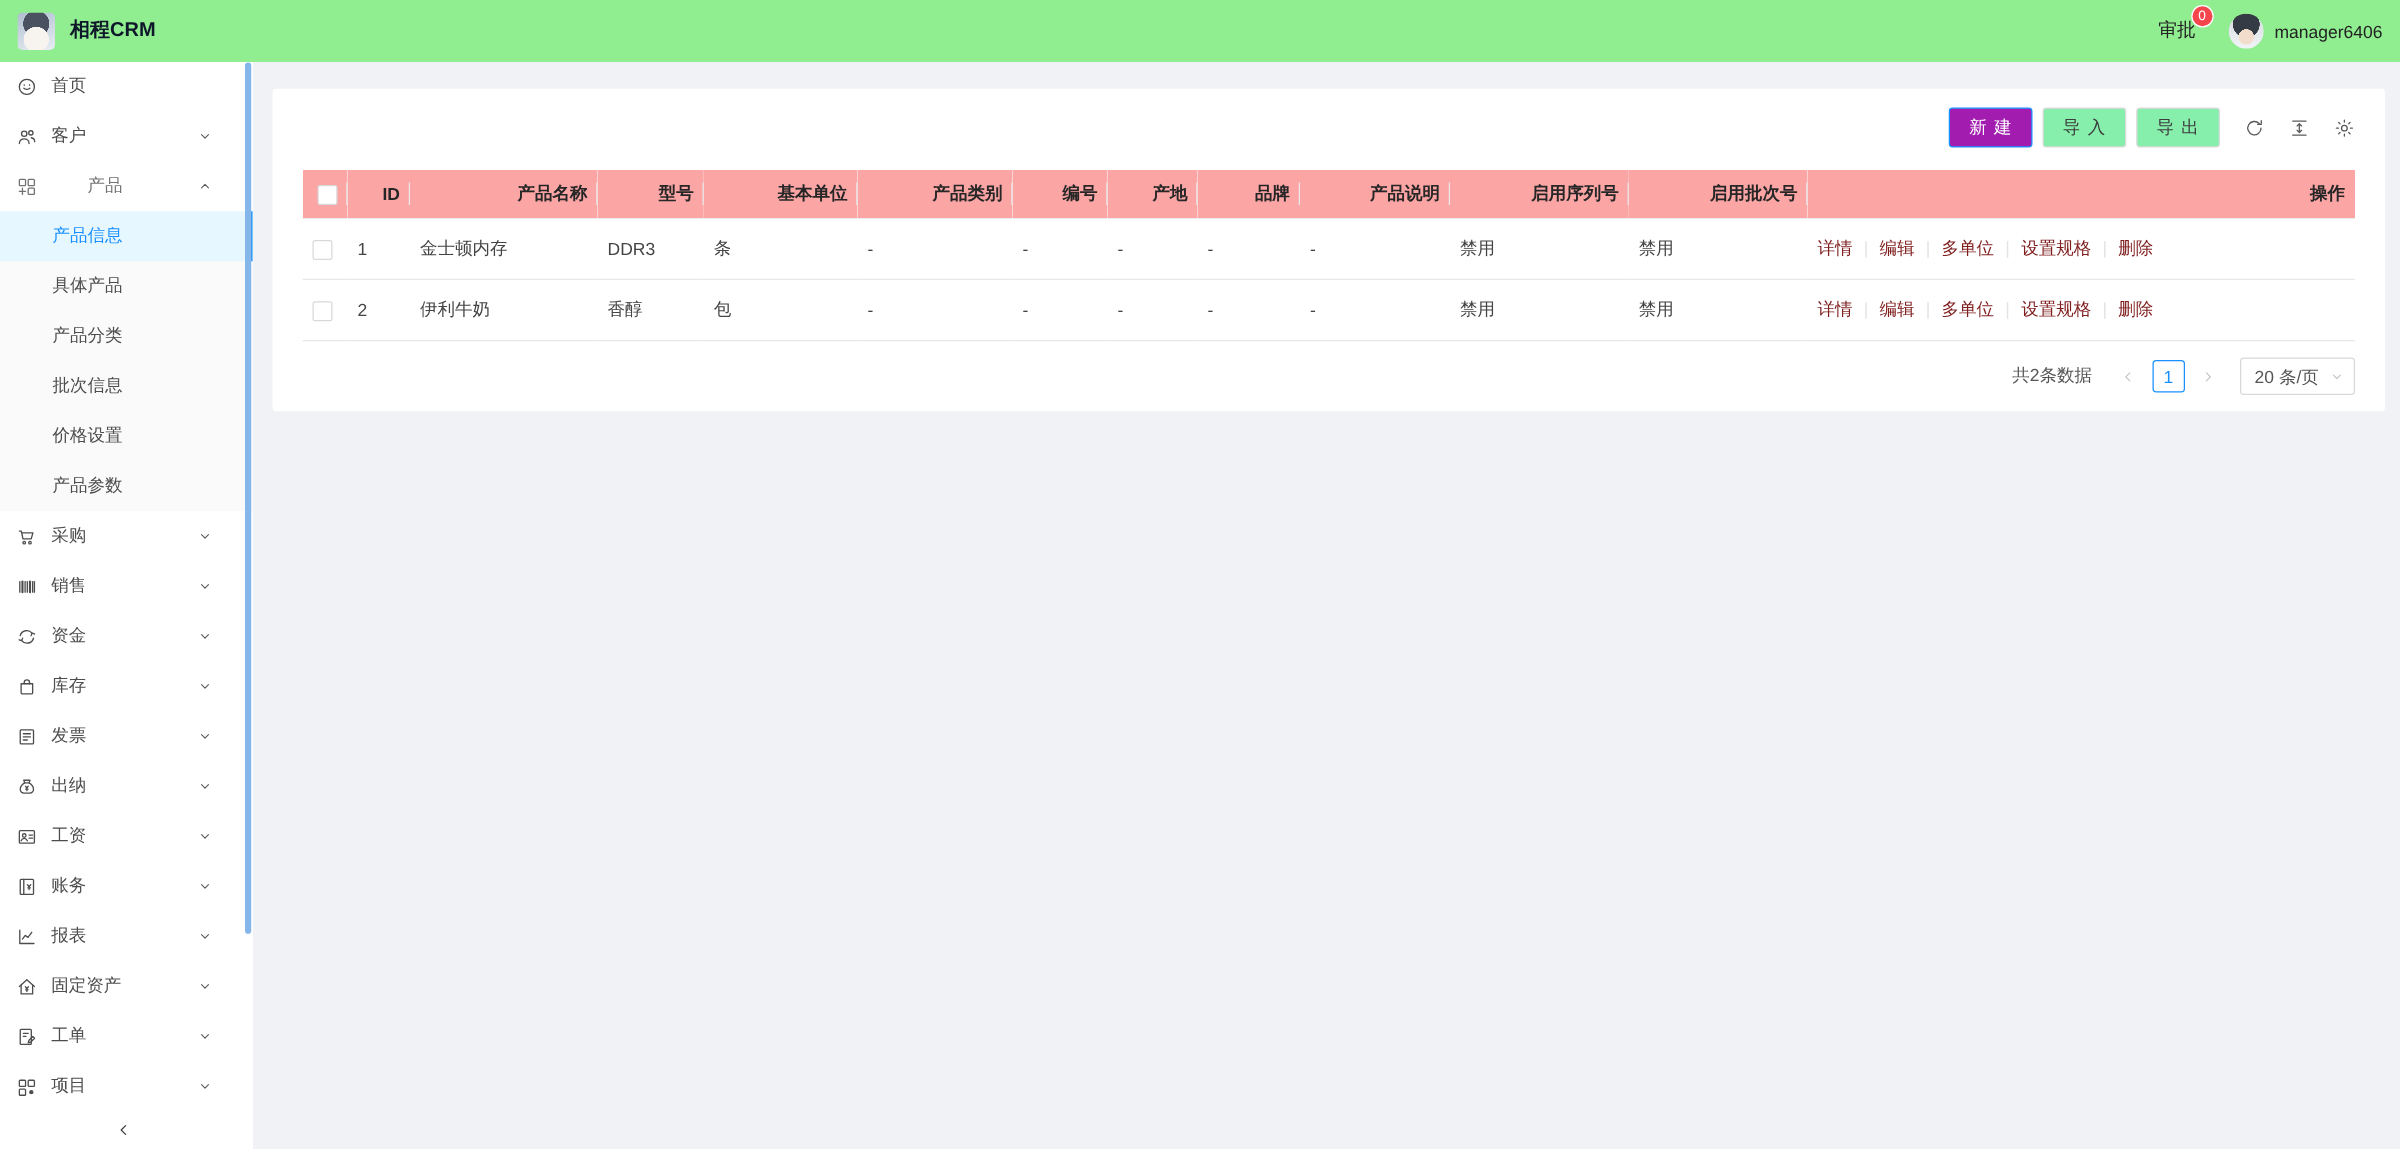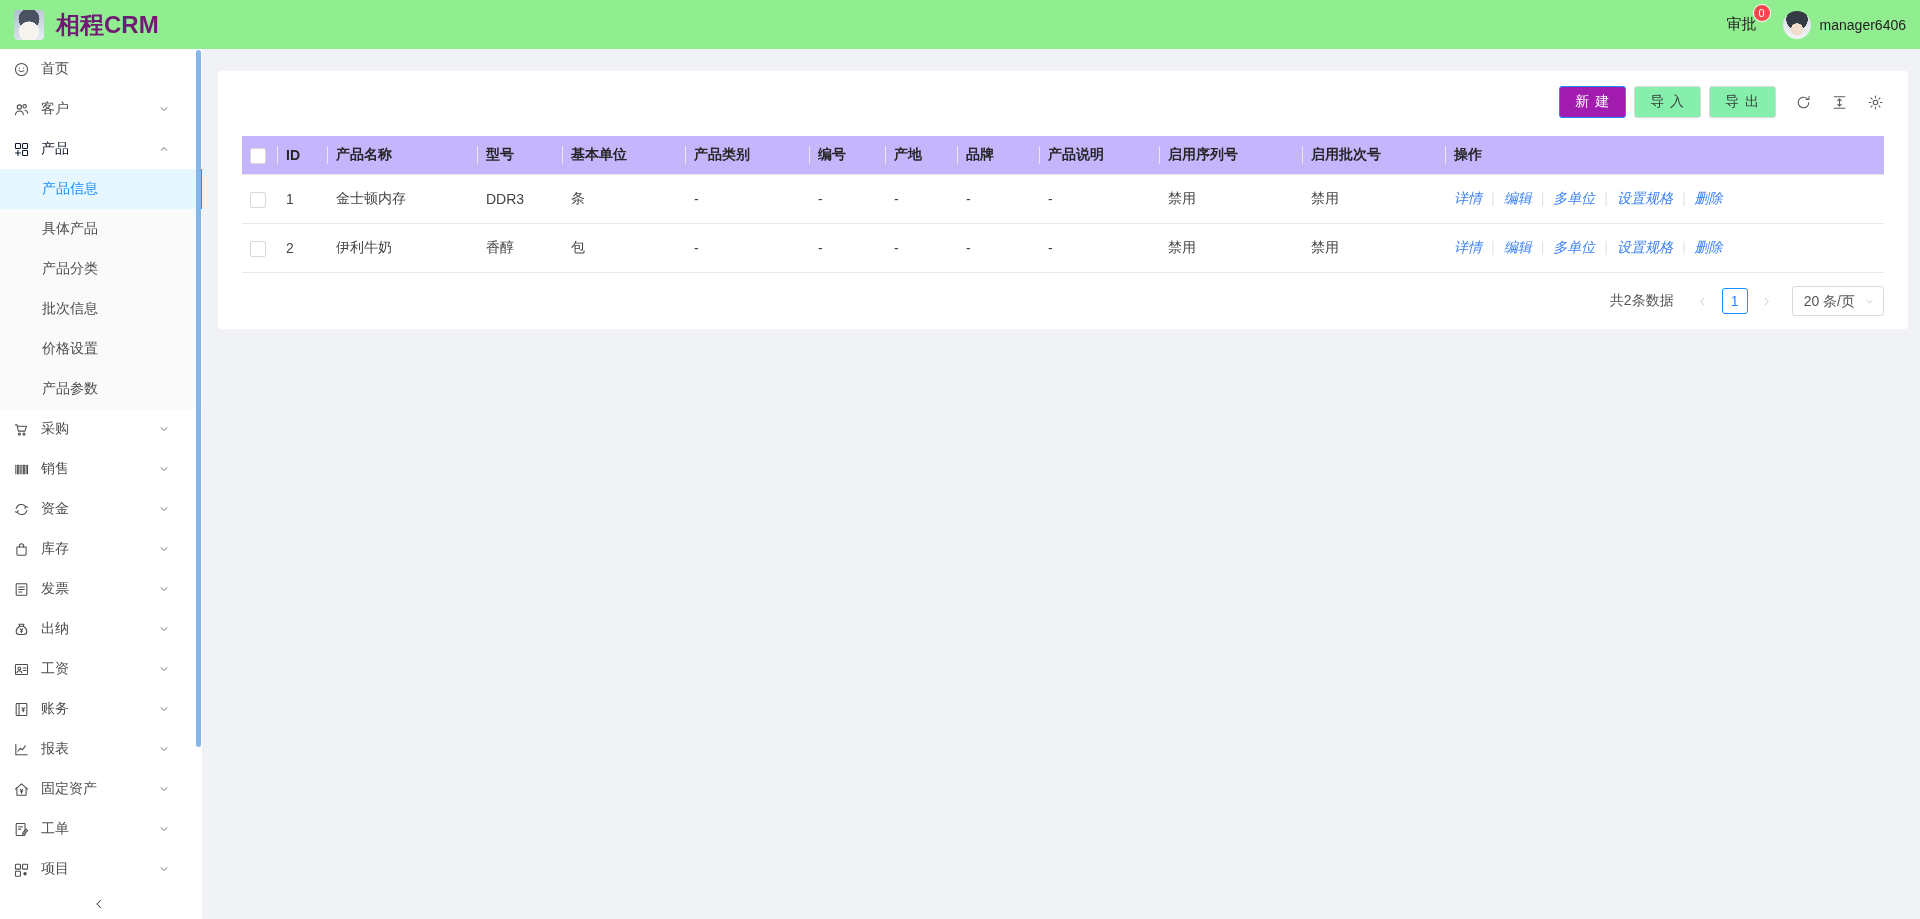--- a/index.html
+++ b/index.html
@@ -9,37 +9,37 @@
   .ic { width:17px; height:17px; stroke:currentColor; fill:none; stroke-width:1.5; stroke-linecap:round; stroke-linejoin:round; }
   .arr { width:12px; height:12px; stroke:currentColor; fill:none; stroke-width:1.8; stroke-linecap:round; stroke-linejoin:round; }
 
   
   .topbar { position:fixed; top:0; left:0; right:0; height:49px; background:#90ee90; display:flex; align-items:center; justify-content:space-between; padding:0 14px; z-index:20; }
   .brand { display:flex; align-items:center; }
   .logo { width:30px; height:30px; border-radius:4px;
           background: radial-gradient(circle at 50% 72%, #f7f3ee 0 38%, transparent 39%),
                       radial-gradient(circle at 50% 30%, #4a5160 0 40%, transparent 41%),
                       linear-gradient(160deg,#aebfd0,#e9eef3); }
-  .app-title { margin-left:12px; font-size:24px; font-weight:bold; color:#701a75; }
+  .app-title { margin-left:12px; font-size:16px; font-weight:bold; color:#0f172a; }
   .top-right { display:flex; align-items:center; }
   .approval { position:relative; font-size:15px; color:#222; cursor:pointer; margin-right:26px; }
   .badge { position:absolute; top:-11px; right:-14px; min-width:18px; height:18px; line-height:16px; text-align:center;
            background:#f5454d; color:#fff; font-size:11px; border-radius:10px; border:1px solid #fff; padding:0 3px; }
   .avatar { width:28px; height:28px; border-radius:50%; margin-right:9px; cursor:pointer;
             background: radial-gradient(circle at 50% 66%, #f2ddcd 0 26%, transparent 27%),
                         radial-gradient(circle at 50% 30%, #353b44 0 44%, transparent 45%),
                         linear-gradient(#d4dadf,#f2f4f6); }
   .username { font-size:14px; color:#222; cursor:pointer; }
 
   
   .sidebar { position:fixed; top:49px; left:0; bottom:0; width:202px; background:#fff; z-index:10; }
   .sb-thumb { position:absolute; top:1px; right:1px; width:5px; height:697px; background:#84b6e9; border-radius:3px; }
   .menu-item { height:40px; display:flex; align-items:center; padding:0 32px 0 13px; color:#4d4d4d; cursor:pointer; }
   .mi-icon { width:17px; height:17px; margin-right:11px; color:#4d4d4d; flex:none; }
-  .menu-item.active-parent, .menu-item.active-parent .mi-icon { color:#0f172a; }
+  .menu-item.active-parent, .menu-item.active-parent .mi-icon { color:#737373;gap:29px; }
   .mi-label { flex:1; font-size:14px; }
   .mi-arrow { color:#595959; flex:none; }
   .submenu { background:#fafafa; }
   .sub-item { height:40px; display:flex; align-items:center; padding-left:42px; font-size:14px; color:#4d4d4d; cursor:pointer; }
   .sub-item.active { background:#e6f7ff; color:#1890ff; border-right:3px solid #1890ff; }
   .collapse-bar { position:absolute; bottom:0; left:0; width:197px; height:30px; display:flex; align-items:center; justify-content:center; color:#444; cursor:pointer; }
 
   
   .main { margin-left:202px; padding:14px 12px 0 16px; }
   .search-row { display:flex; align-items:center; margin-bottom:25px; }
@@ -49,25 +49,25 @@
   .btn + .btn { margin-left:10px; }
   .btn.primary { background:#a21caf; border-color:#1890ff; color:#fff; }
   .icon-btn { width:48px; padding:0; display:inline-flex; align-items:center; justify-content:center; color:#555; }
 
   .card { background:#fff; border-radius:3px; padding:15px 24px 0; height:258px; }
   .toolbar { display:flex; justify-content:flex-end; align-items:center; margin-bottom:18px; }
   .toolbar .btn + .btn { margin-left:8px; }
   .tool-icon { color:#595959; margin-left:19px; cursor:pointer; }
 
   table { width:100%; border-collapse:collapse; table-layout:fixed; }
-  th { background:#c4b5fd; text-align:left; font-size:14px; font-weight:600; color:#262626; padding:10px 8px; border-bottom:1px solid #e8e8e8; position:relative; }
+  th { background:#fca5a5; text-align:right; font-size:14px; font-weight:600; color:#262626; padding:10px 8px; border-bottom:1px solid #e8e8e8; position:relative; }
   th:not(:last-child)::after { content:''; position:absolute; right:0; top:50%; transform:translateY(-50%); width:1px; height:18px; background:#e8e8e8; }
   td { padding:15px 8px; font-size:14px; color:#444; border-bottom:1px solid #e8e8e8; white-space:nowrap; overflow:hidden; }
   .cb { width:16px; height:16px; border:1px solid #d9d9d9; border-radius:2px; background:#fff; display:inline-block; vertical-align:middle; cursor:pointer; }
-  .act-link { color:#3b82f6; text-decoration:none; cursor:pointer;font-style:italic; }
+  .act-link { color:#7f1d1d; text-decoration:none; cursor:pointer; }
   .sep { color:#e4e4e4; margin:0 9px; }
 
   .pagination { display:flex; justify-content:flex-end; align-items:center; height:56px; }
   .pg-total { color:#555; margin-right:18px; }
   .pg-arrow { color:#bfbfbf; width:22px; display:flex; justify-content:center; cursor:pointer; }
   .pg-num { min-width:26px; height:26px; line-height:24px; text-align:center; border:1px solid #1890ff; border-radius:3px; color:#1890ff; background:#fff; margin:0 8px; cursor:pointer; }
   .pg-size { height:30px; line-height:28px; border:1px solid #d9d9d9; border-radius:3px; background:#fff; color:#555; padding:0 28px 0 11px; margin-left:14px; position:relative; cursor:pointer; }
   .pg-size .arr { position:absolute; right:8px; top:9px; color:#bfbfbf; width:11px; height:11px; }
 </style>
 </head>

